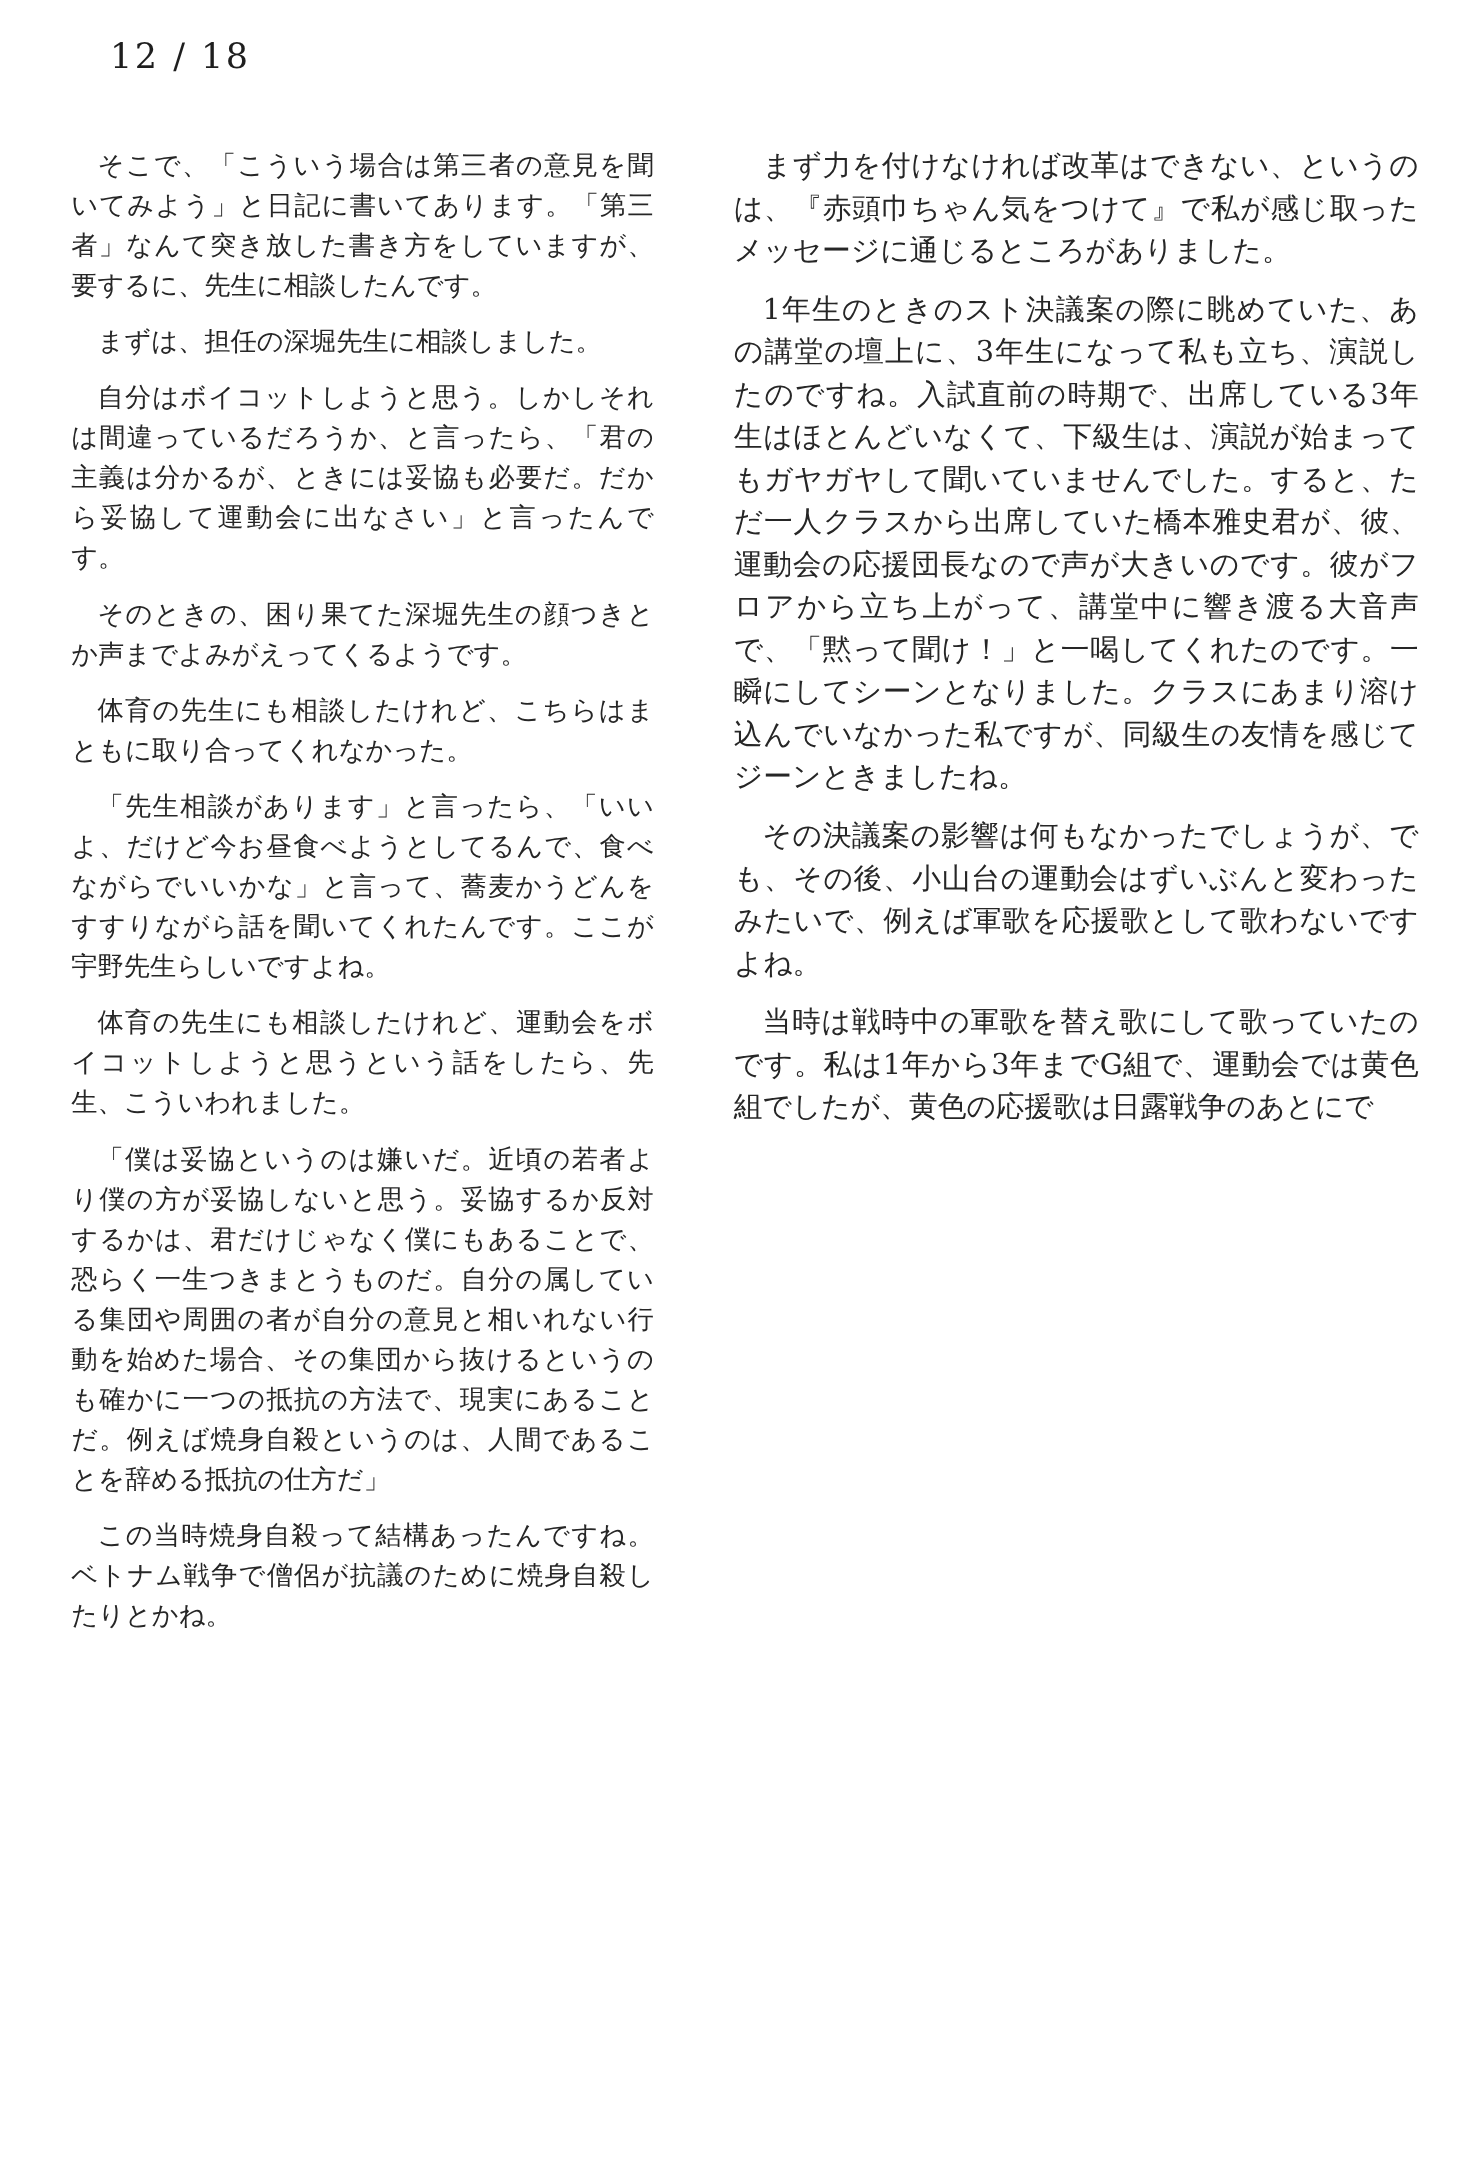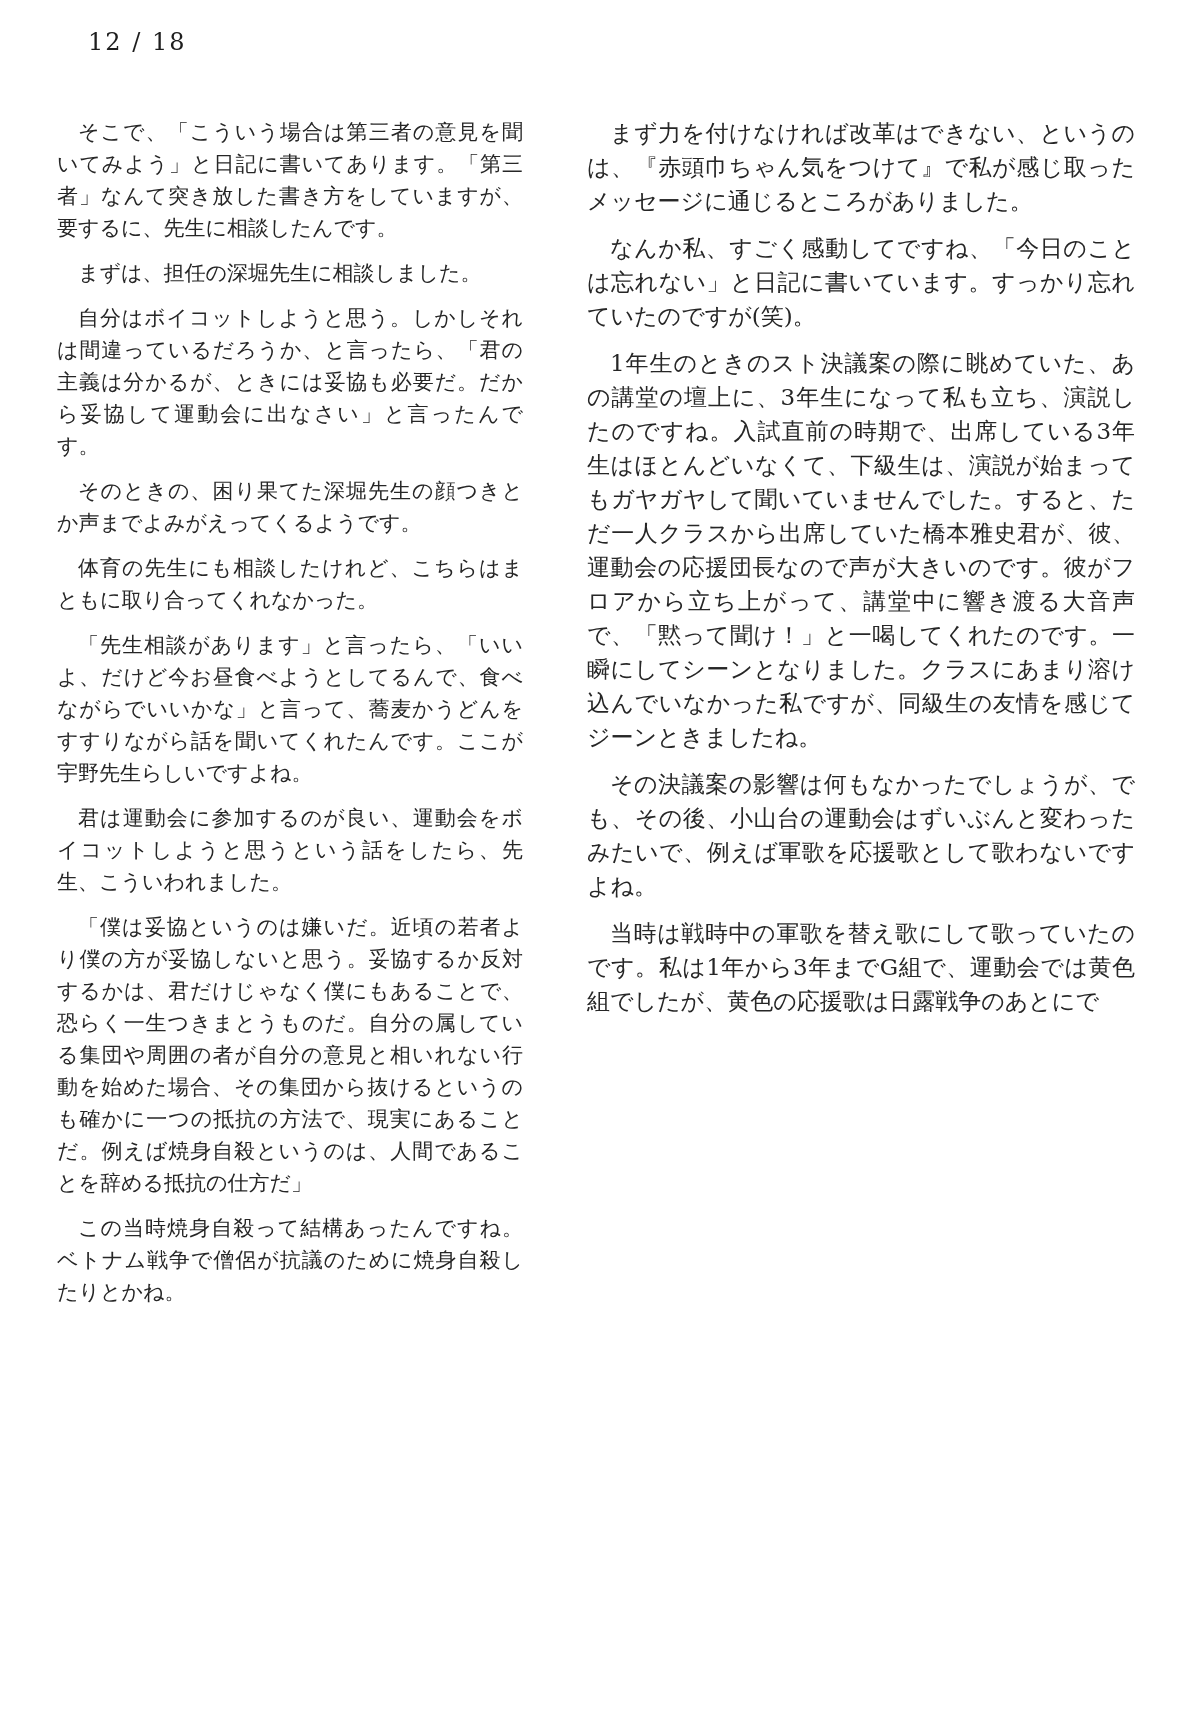--- a/index.html
+++ b/index.html
@@ -14,21 +14,21 @@
   }
   .page {
     position: absolute;
     inset: 0;
     background: #ffffff;
   }
   .page-number {
     position: absolute;
     left: 88px;
     top: 28px;
-    font-size: 24px;
+    font-size: 28px;
     letter-spacing: 2px;
     color: #1e1e1e;
   }
   .columns {
     position: absolute;
     left: 57px;
     top: 116px;
     display: flex;
   }
   .col {
@@ -63,28 +63,27 @@
 
   <div class="columns">
 
     <div class="col col-left">
       <p>そこで、「こういう場合は第三者の意見を聞いてみよう」と日記に書いてあります。「第三者」なんて突き放した書き方をしていますが、要するに、先生に相談したんです。</p>
       <p>まずは、担任の深堀先生に相談しました。</p>
       <p>自分はボイコットしようと思う。しかしそれは間違っているだろうか、と言ったら、「君の主義は分かるが、ときには妥協も必要だ。だから妥協して運動会に出なさい」と言ったんです。</p>
       <p>そのときの、困り果てた深堀先生の顔つきとか声までよみがえってくるようです。</p>
       <p>体育の先生にも相談したけれど、こちらはまともに取り合ってくれなかった。</p>
       <p>「先生相談があります」と言ったら、「いいよ、だけど今お昼食べようとしてるんで、食べながらでいいかな」と言って、蕎麦かうどんをすすりながら話を聞いてくれたんです。ここが宇野先生らしいですよね。</p>
-      <p>君は運動会に参加するのが良い、運動会をボイコットしようと思うという話をしたら、先生、こういわれました。</p>
+      <p>体育の先生にも相談したけれど、運動会をボイコットしようと思うという話をしたら、先生、こういわれました。</p>
       <p>「僕は妥協というのは嫌いだ。近頃の若者より僕の方が妥協しないと思う。妥協するか反対するかは、君だけじゃなく僕にもあることで、恐らく一生つきまとうものだ。自分の属している集団や周囲の者が自分の意見と相いれない行動を始めた場合、その集団から抜けるというのも確かに一つの抵抗の方法で、現実にあることだ。例えば焼身自殺というのは、人間であることを辞める抵抗の仕方だ」</p>
       <p>この当時焼身自殺って結構あったんですね。ベトナム戦争で僧侶が抗議のために焼身自殺したりとかね。</p>
     </div>
 
     <div class="col col-right">
       <p>まず力を付けなければ改革はできない、というのは、『赤頭巾ちゃん気をつけて』で私が感じ取ったメッセージに通じるところがありました。</p>
-      <p>なんか私、すごく感動してですね、「今日のことは忘れない」と日記に書いています。すっかり忘れていたのですが(笑)。</p>
       <p>1年生のときのスト決議案の際に眺めていた、あの講堂の壇上に、3年生になって私も立ち、演説したのですね。入試直前の時期で、出席している3年生はほとんどいなくて、下級生は、演説が始まってもガヤガヤして聞いていませんでした。すると、ただ一人クラスから出席していた橋本雅史君が、彼、運動会の応援団長なので声が大きいのです。彼がフロアから立ち上がって、講堂中に響き渡る大音声で、「黙って聞け！」と一喝してくれたのです。一瞬にしてシーンとなりました。クラスにあまり溶け込んでいなかった私ですが、同級生の友情を感じてジーンときましたね。</p>
       <p>その決議案の影響は何もなかったでしょうが、でも、その後、小山台の運動会はずいぶんと変わったみたいで、例えば軍歌を応援歌として歌わないですよね。</p>
       <p>当時は戦時中の軍歌を替え歌にして歌っていたのです。私は1年から3年までG組で、運動会では黄色組でしたが、黄色の応援歌は日露戦争のあとにで</p>
     </div>
 
   </div>
 
 </div>
 
 </body></html>

